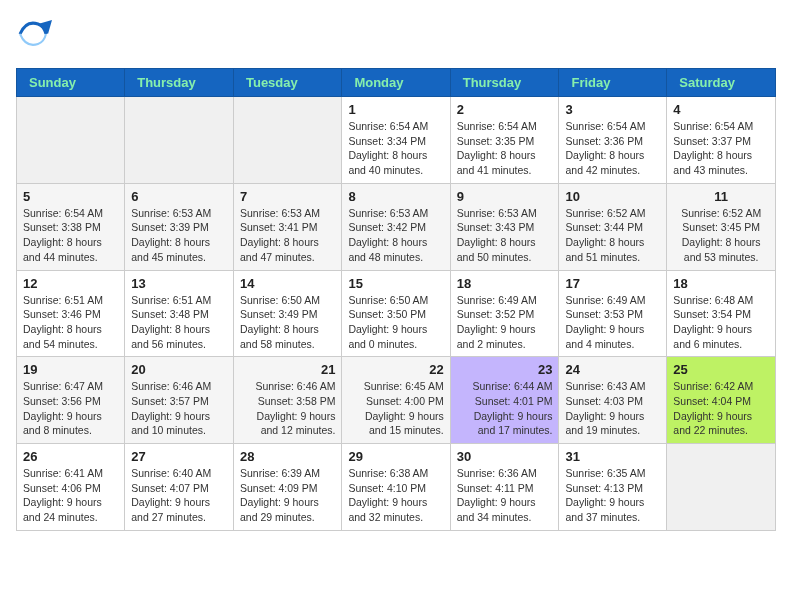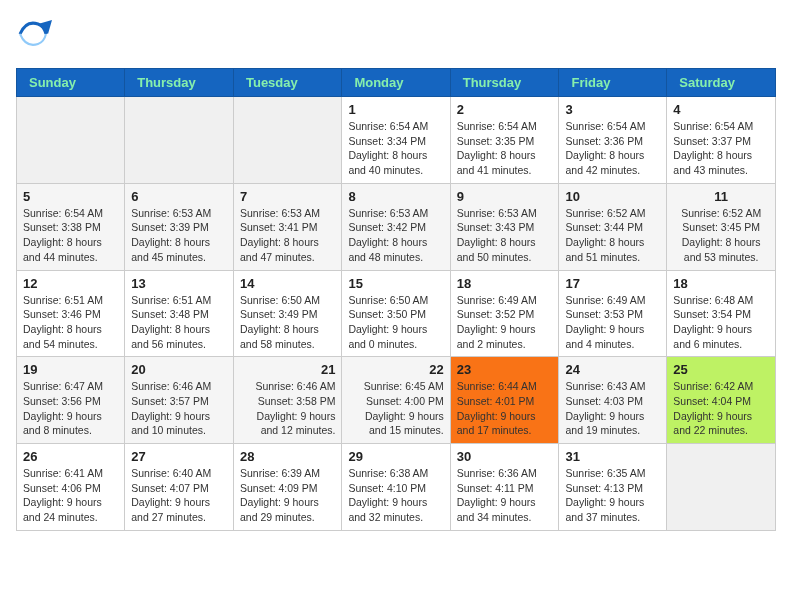--- a/index.html
+++ b/index.html
@@ -218,21 +218,21 @@
           <div class="day-info">Sunrise: 6:46 AM<br>Sunset: 3:57 PM<br>Daylight: 9 hours and 10 minutes.</div>
         </td>
         <td style="background: rgb(245, 245, 245); text-align: right;">
           <div class="day-num">21</div>
           <div class="day-info">Sunrise: 6:46 AM<br>Sunset: 3:58 PM<br>Daylight: 9 hours and 12 minutes.</div>
         </td>
         <td style="background: rgb(245, 245, 245); text-align: right;">
           <div class="day-num">22</div>
           <div class="day-info">Sunrise: 6:45 AM<br>Sunset: 4:00 PM<br>Daylight: 9 hours and 15 minutes.</div>
         </td>
-        <td style="background: #f97316;">
+        <td style="background: #c4b5fd; text-align: right;">
           <div class="day-num">23</div>
           <div class="day-info">Sunrise: 6:44 AM<br>Sunset: 4:01 PM<br>Daylight: 9 hours and 17 minutes.</div>
         </td>
         <td style="background: rgb(245, 245, 245);">
           <div class="day-num">24</div>
           <div class="day-info">Sunrise: 6:43 AM<br>Sunset: 4:03 PM<br>Daylight: 9 hours and 19 minutes.</div>
         </td>
         <td style="background: #bef264;">
           <div class="day-num">25</div>
           <div class="day-info">Sunrise: 6:42 AM<br>Sunset: 4:04 PM<br>Daylight: 9 hours and 22 minutes.</div>

